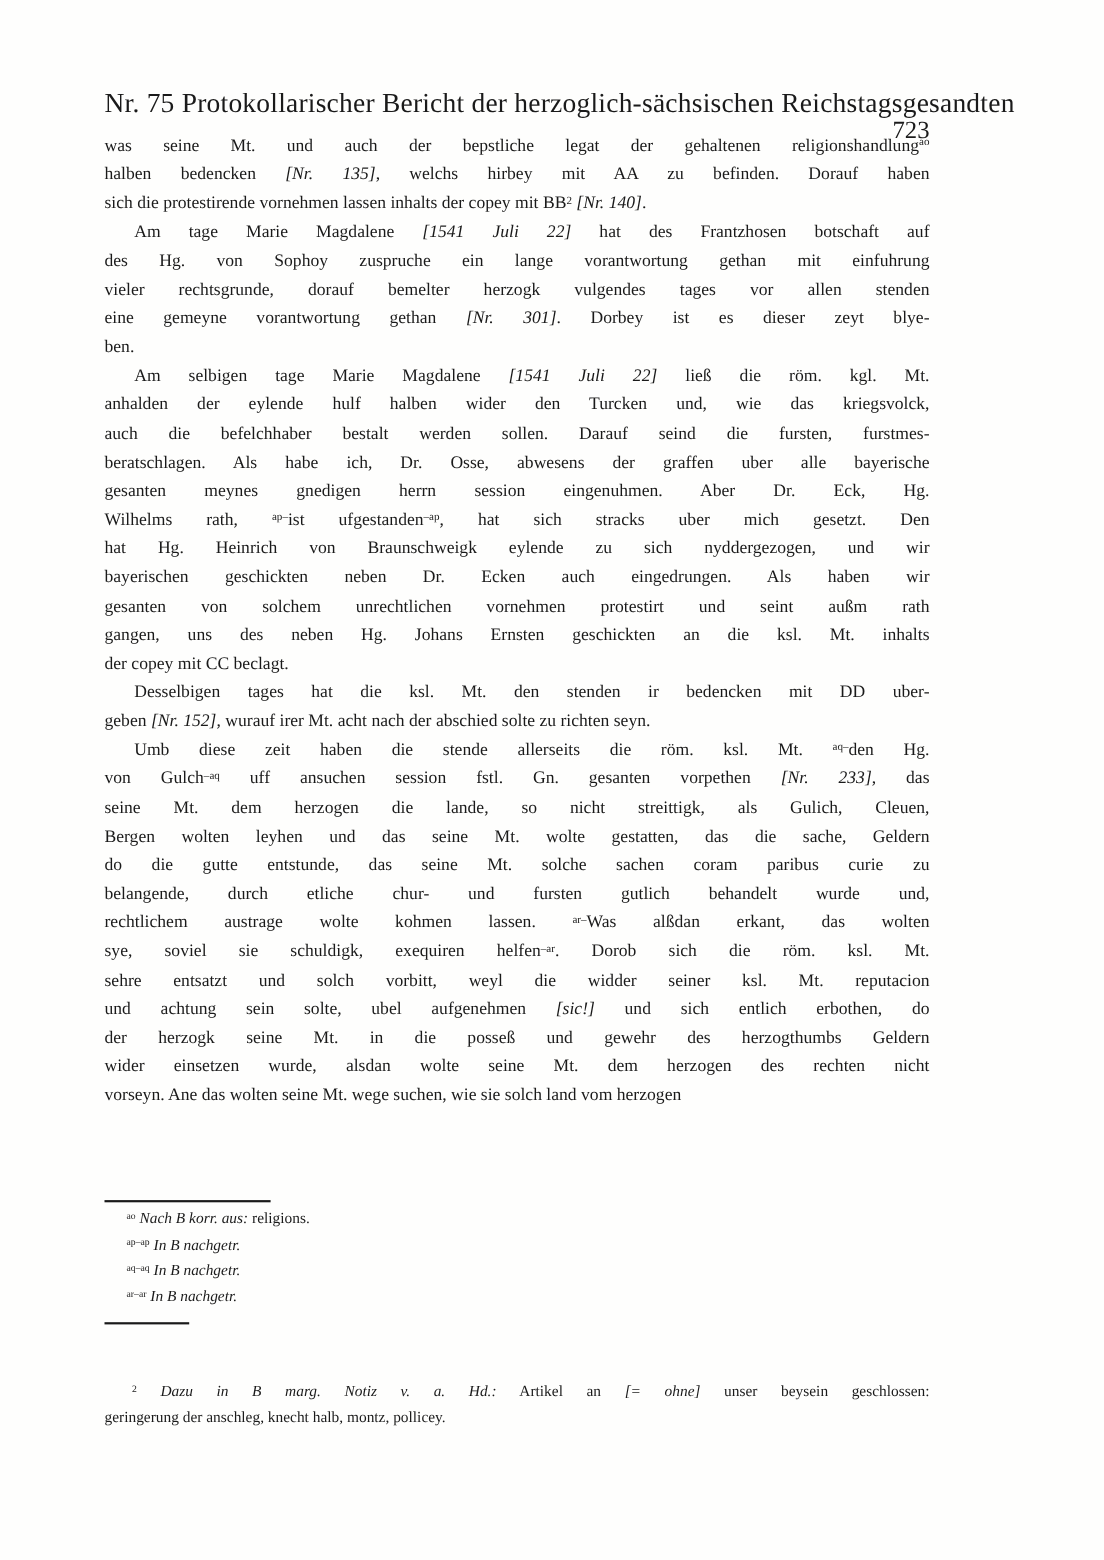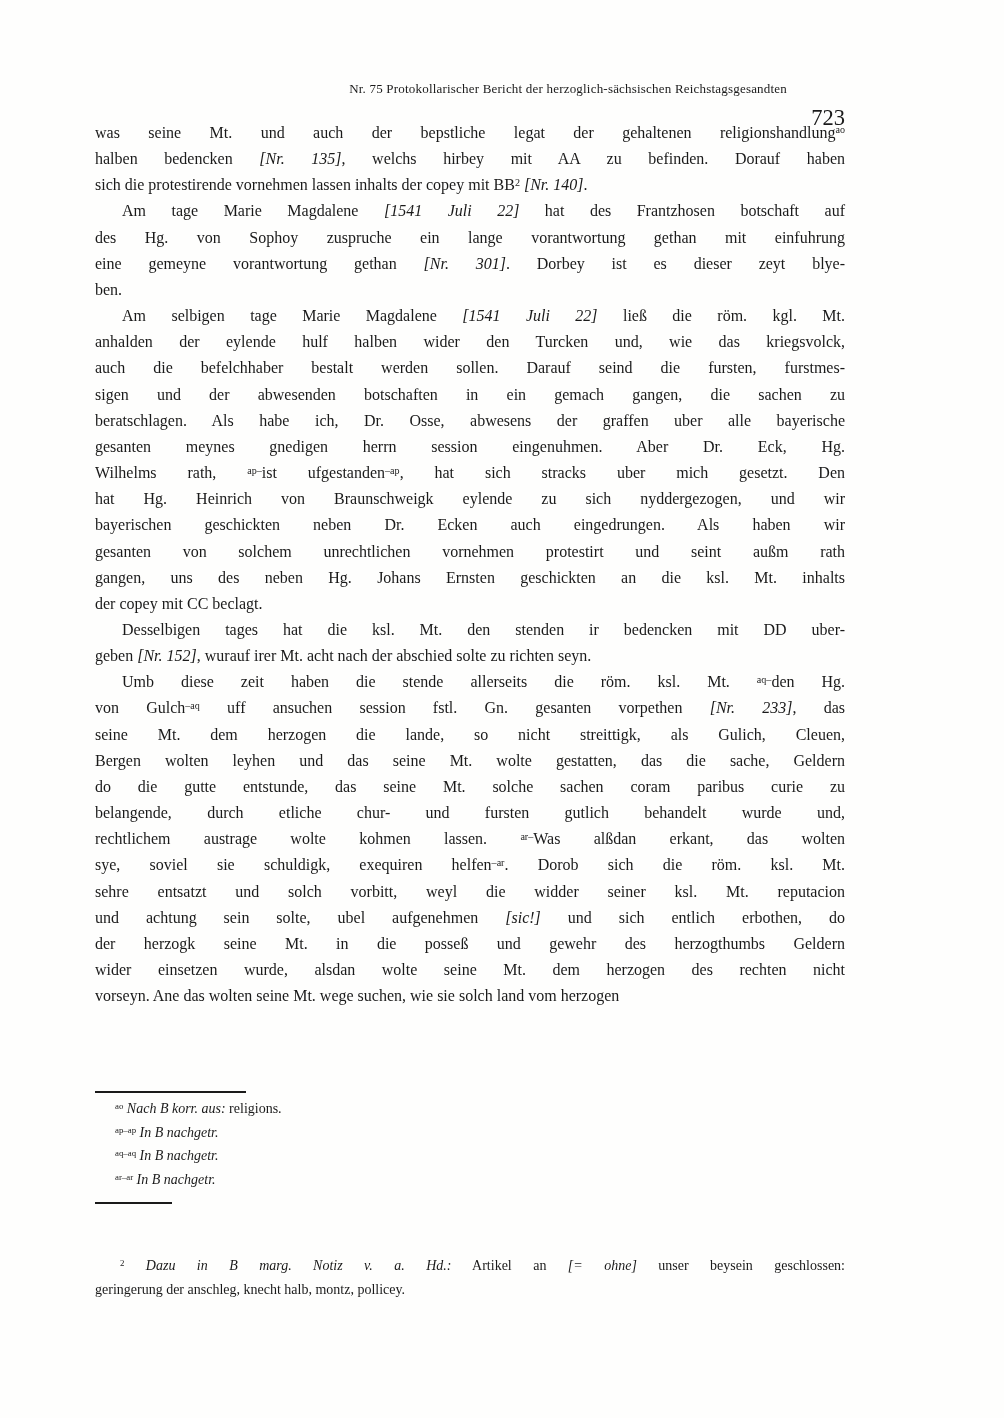--- a/index.html
+++ b/index.html
@@ -14,21 +14,21 @@
   }
   .running-header {
     position: absolute;
     left: 95px; top: 78px;
     width: 750px; height: 28px;
   }
   .header-title {
     position: absolute;
     left: 0; right: 58px; top: 3px;
     text-align: right;
-    font-size: 13px;
+    font-size: 25px;
     letter-spacing: 0.2px;
     white-space: nowrap;
   }
   .page-number {
     position: absolute;
     right: 0; top: -2px;
     font-size: 22.5px;
     margin-top: 29px;
   }
   .body-text {
@@ -87,28 +87,28 @@
 
   <div class="body-text">
       <div class="para">
         <div class="line"><span>was seine Mt. und auch der bepstliche legat der gehaltenen religionshandlung</span><span class="sup">ao</span></div>
         <div class="line"><span>halben bedencken </span><span class="i">[Nr. 135]</span><span>, welchs hirbey mit AA zu befinden. Dorauf haben</span></div>
         <div class="line last"><span>sich die protestirende vornehmen lassen inhalts der copey mit BB</span><span class="sup">2</span><span> </span><span class="i">[Nr. 140]</span><span>.</span></div>
       </div>
       <div class="para">
         <div class="line indent"><span>Am tage Marie Magdalene </span><span class="i">[1541 Juli 22]</span><span> hat des Frantzhosen botschaft auf</span></div>
         <div class="line"><span>des Hg. von Sophoy zuspruche ein lange vorantwortung gethan mit einfuhrung</span></div>
+        <div class="line"><span>vieler rechtsgrunde, dorauf bemelter herzogk vulgendes tages vor allen stenden</span></div>
         <div class="line"><span>eine gemeyne vorantwortung gethan </span><span class="i">[Nr. 301]</span><span>. Dorbey ist es dieser zeyt blye-</span></div>
         <div class="line last"><span>ben.</span></div>
       </div>
       <div class="para">
         <div class="line indent"><span>Am selbigen tage Marie Magdalene </span><span class="i">[1541 Juli 22]</span><span> ließ die röm. kgl. Mt.</span></div>
         <div class="line"><span>anhalden der eylende hulf halben wider den Turcken und, wie das kriegsvolck,</span></div>
         <div class="line"><span>auch die befelchhaber bestalt werden sollen. Darauf seind die fursten, furstmes-</span></div>
-        <div class="line"><span>sigen und der abwesenden botschaften in ein gemach gangen, die sachen zu</span></div>
         <div class="line"><span>beratschlagen. Als habe ich, Dr. Osse, abwesens der graffen uber alle bayerische</span></div>
         <div class="line"><span>gesanten meynes gnedigen herrn session eingenuhmen. Aber Dr. Eck, Hg.</span></div>
         <div class="line"><span>Wilhelms rath, </span><span class="sup">ap–</span><span>ist ufgestanden</span><span class="sup">–ap</span><span>, hat sich stracks uber mich gesetzt. Den</span></div>
         <div class="line"><span>hat Hg. Heinrich von Braunschweigk eylende zu sich nyddergezogen, und wir</span></div>
         <div class="line"><span>bayerischen geschickten neben Dr. Ecken auch eingedrungen. Als haben wir</span></div>
         <div class="line"><span>gesanten von solchem unrechtlichen vornehmen protestirt und seint außm rath</span></div>
         <div class="line"><span>gangen, uns des neben Hg. Johans Ernsten geschickten an die ksl. Mt. inhalts</span></div>
         <div class="line last"><span>der copey mit CC beclagt.</span></div>
       </div>
       <div class="para">

